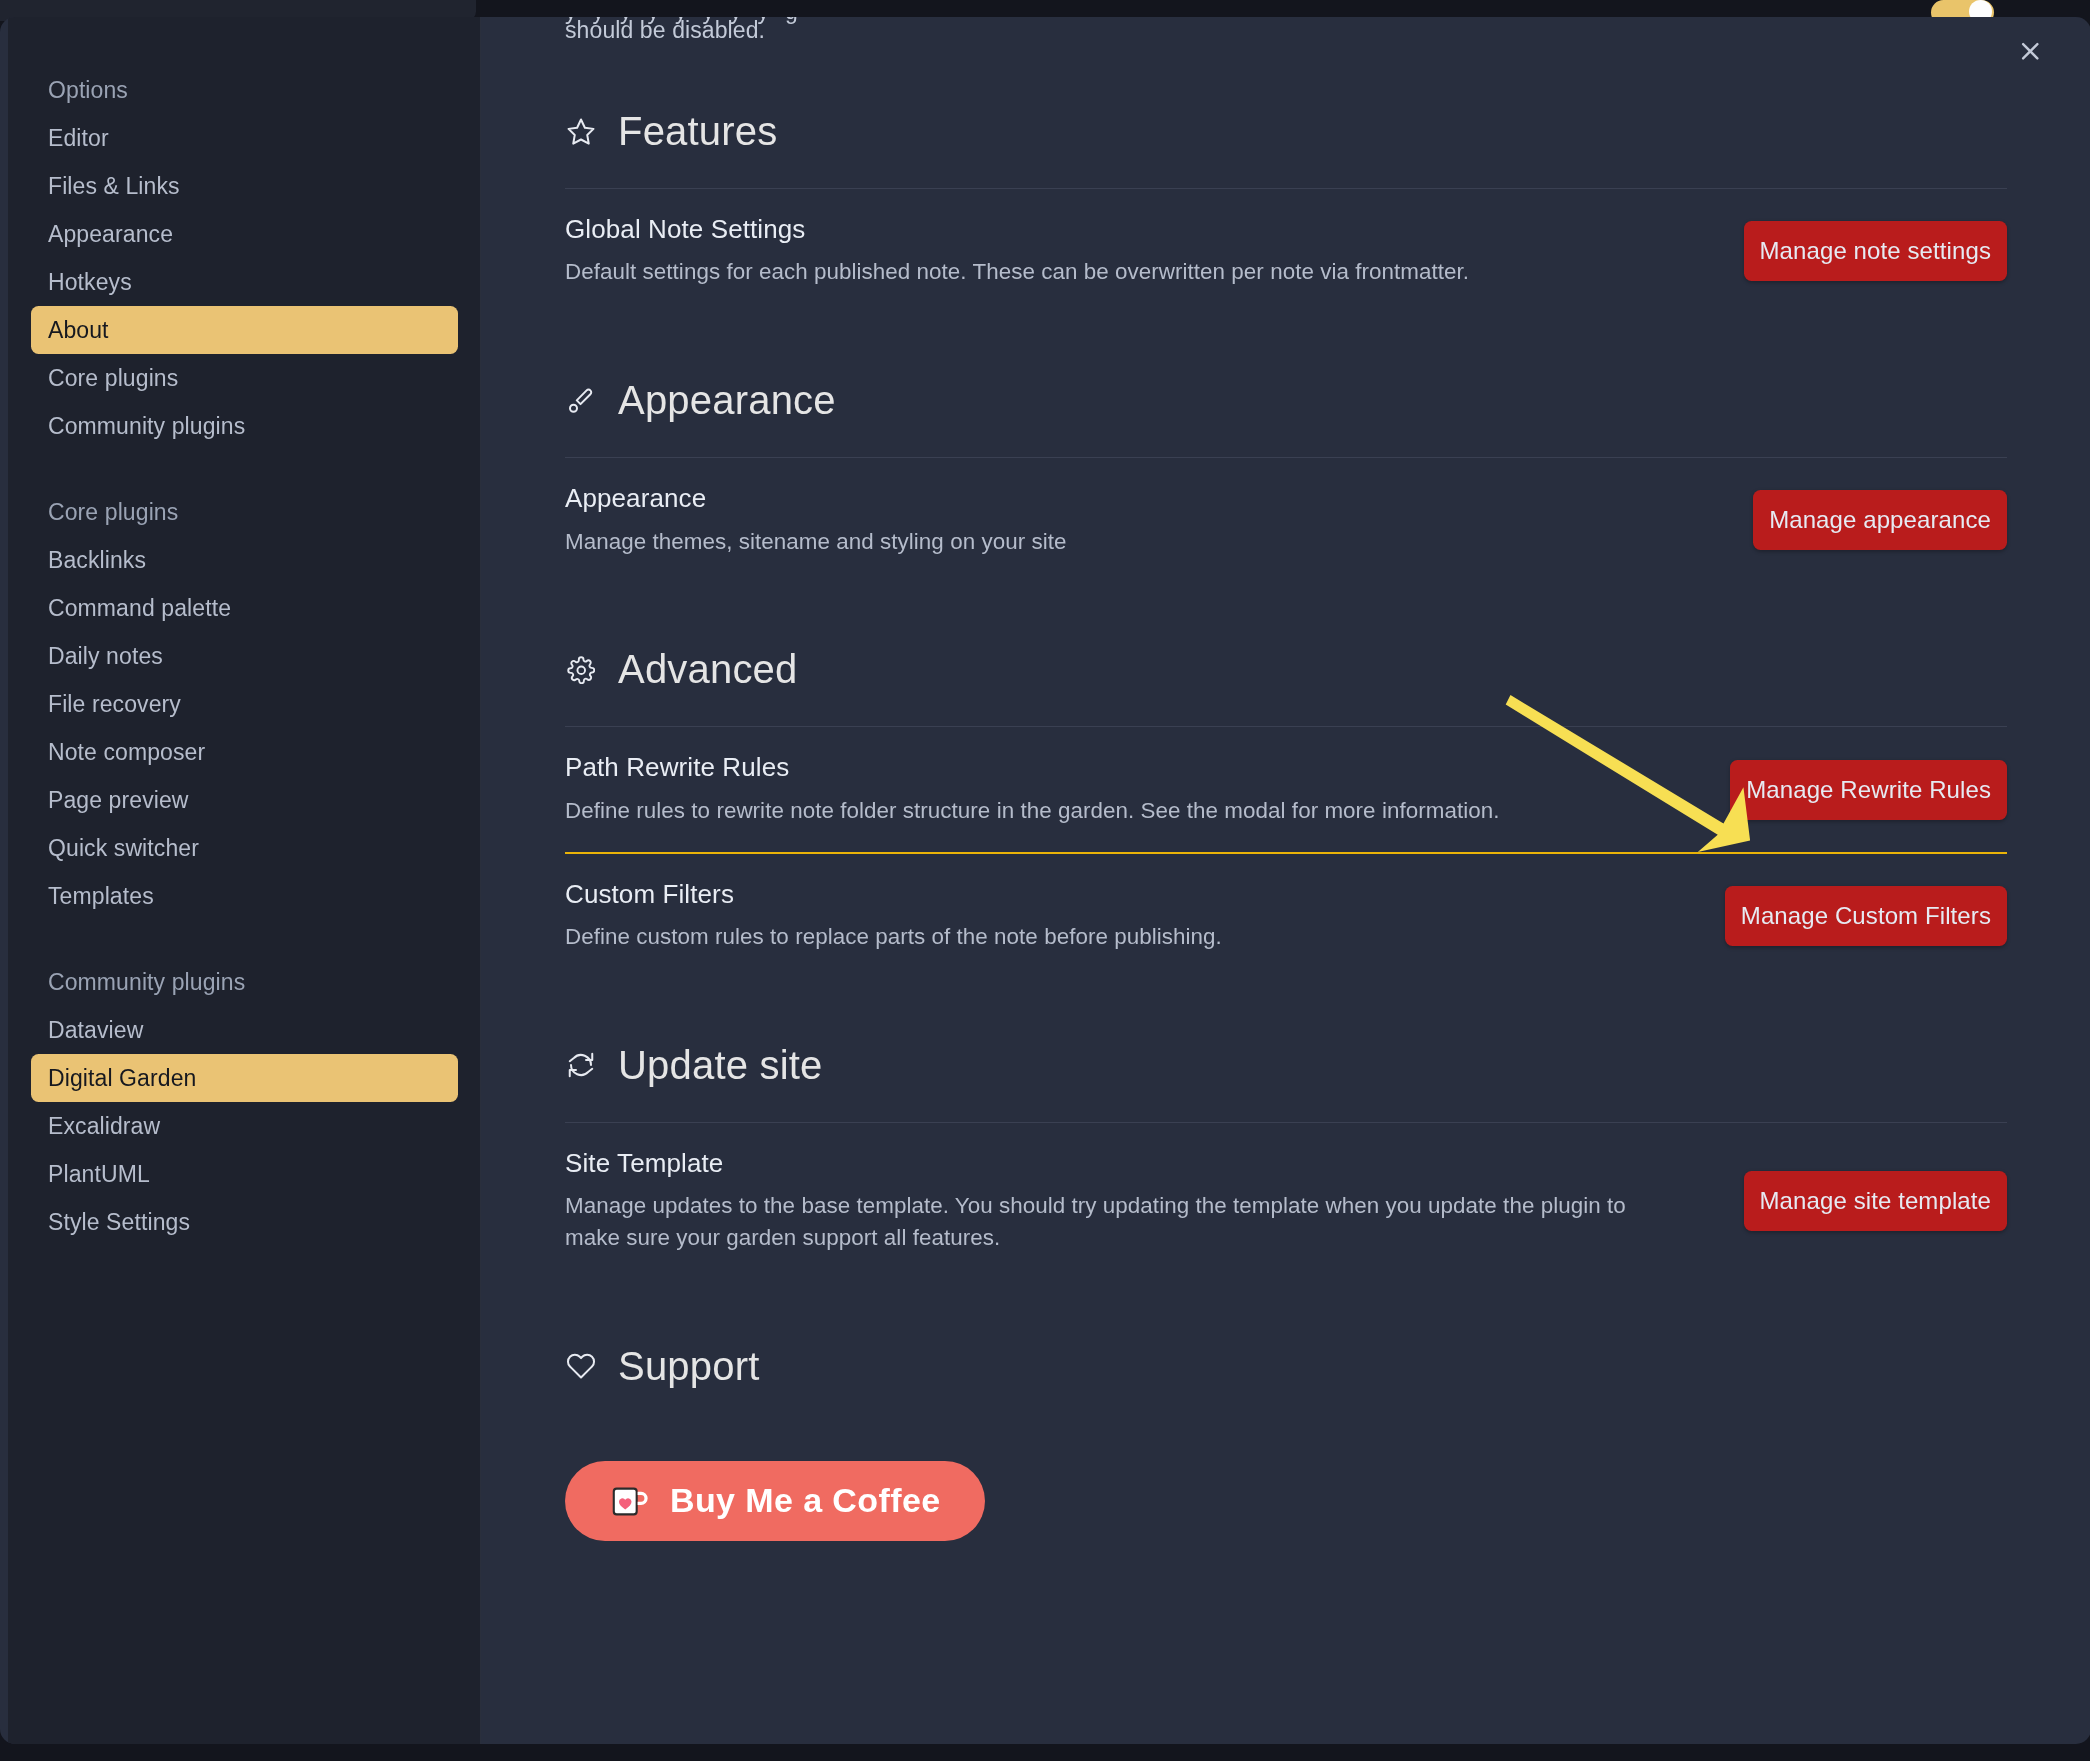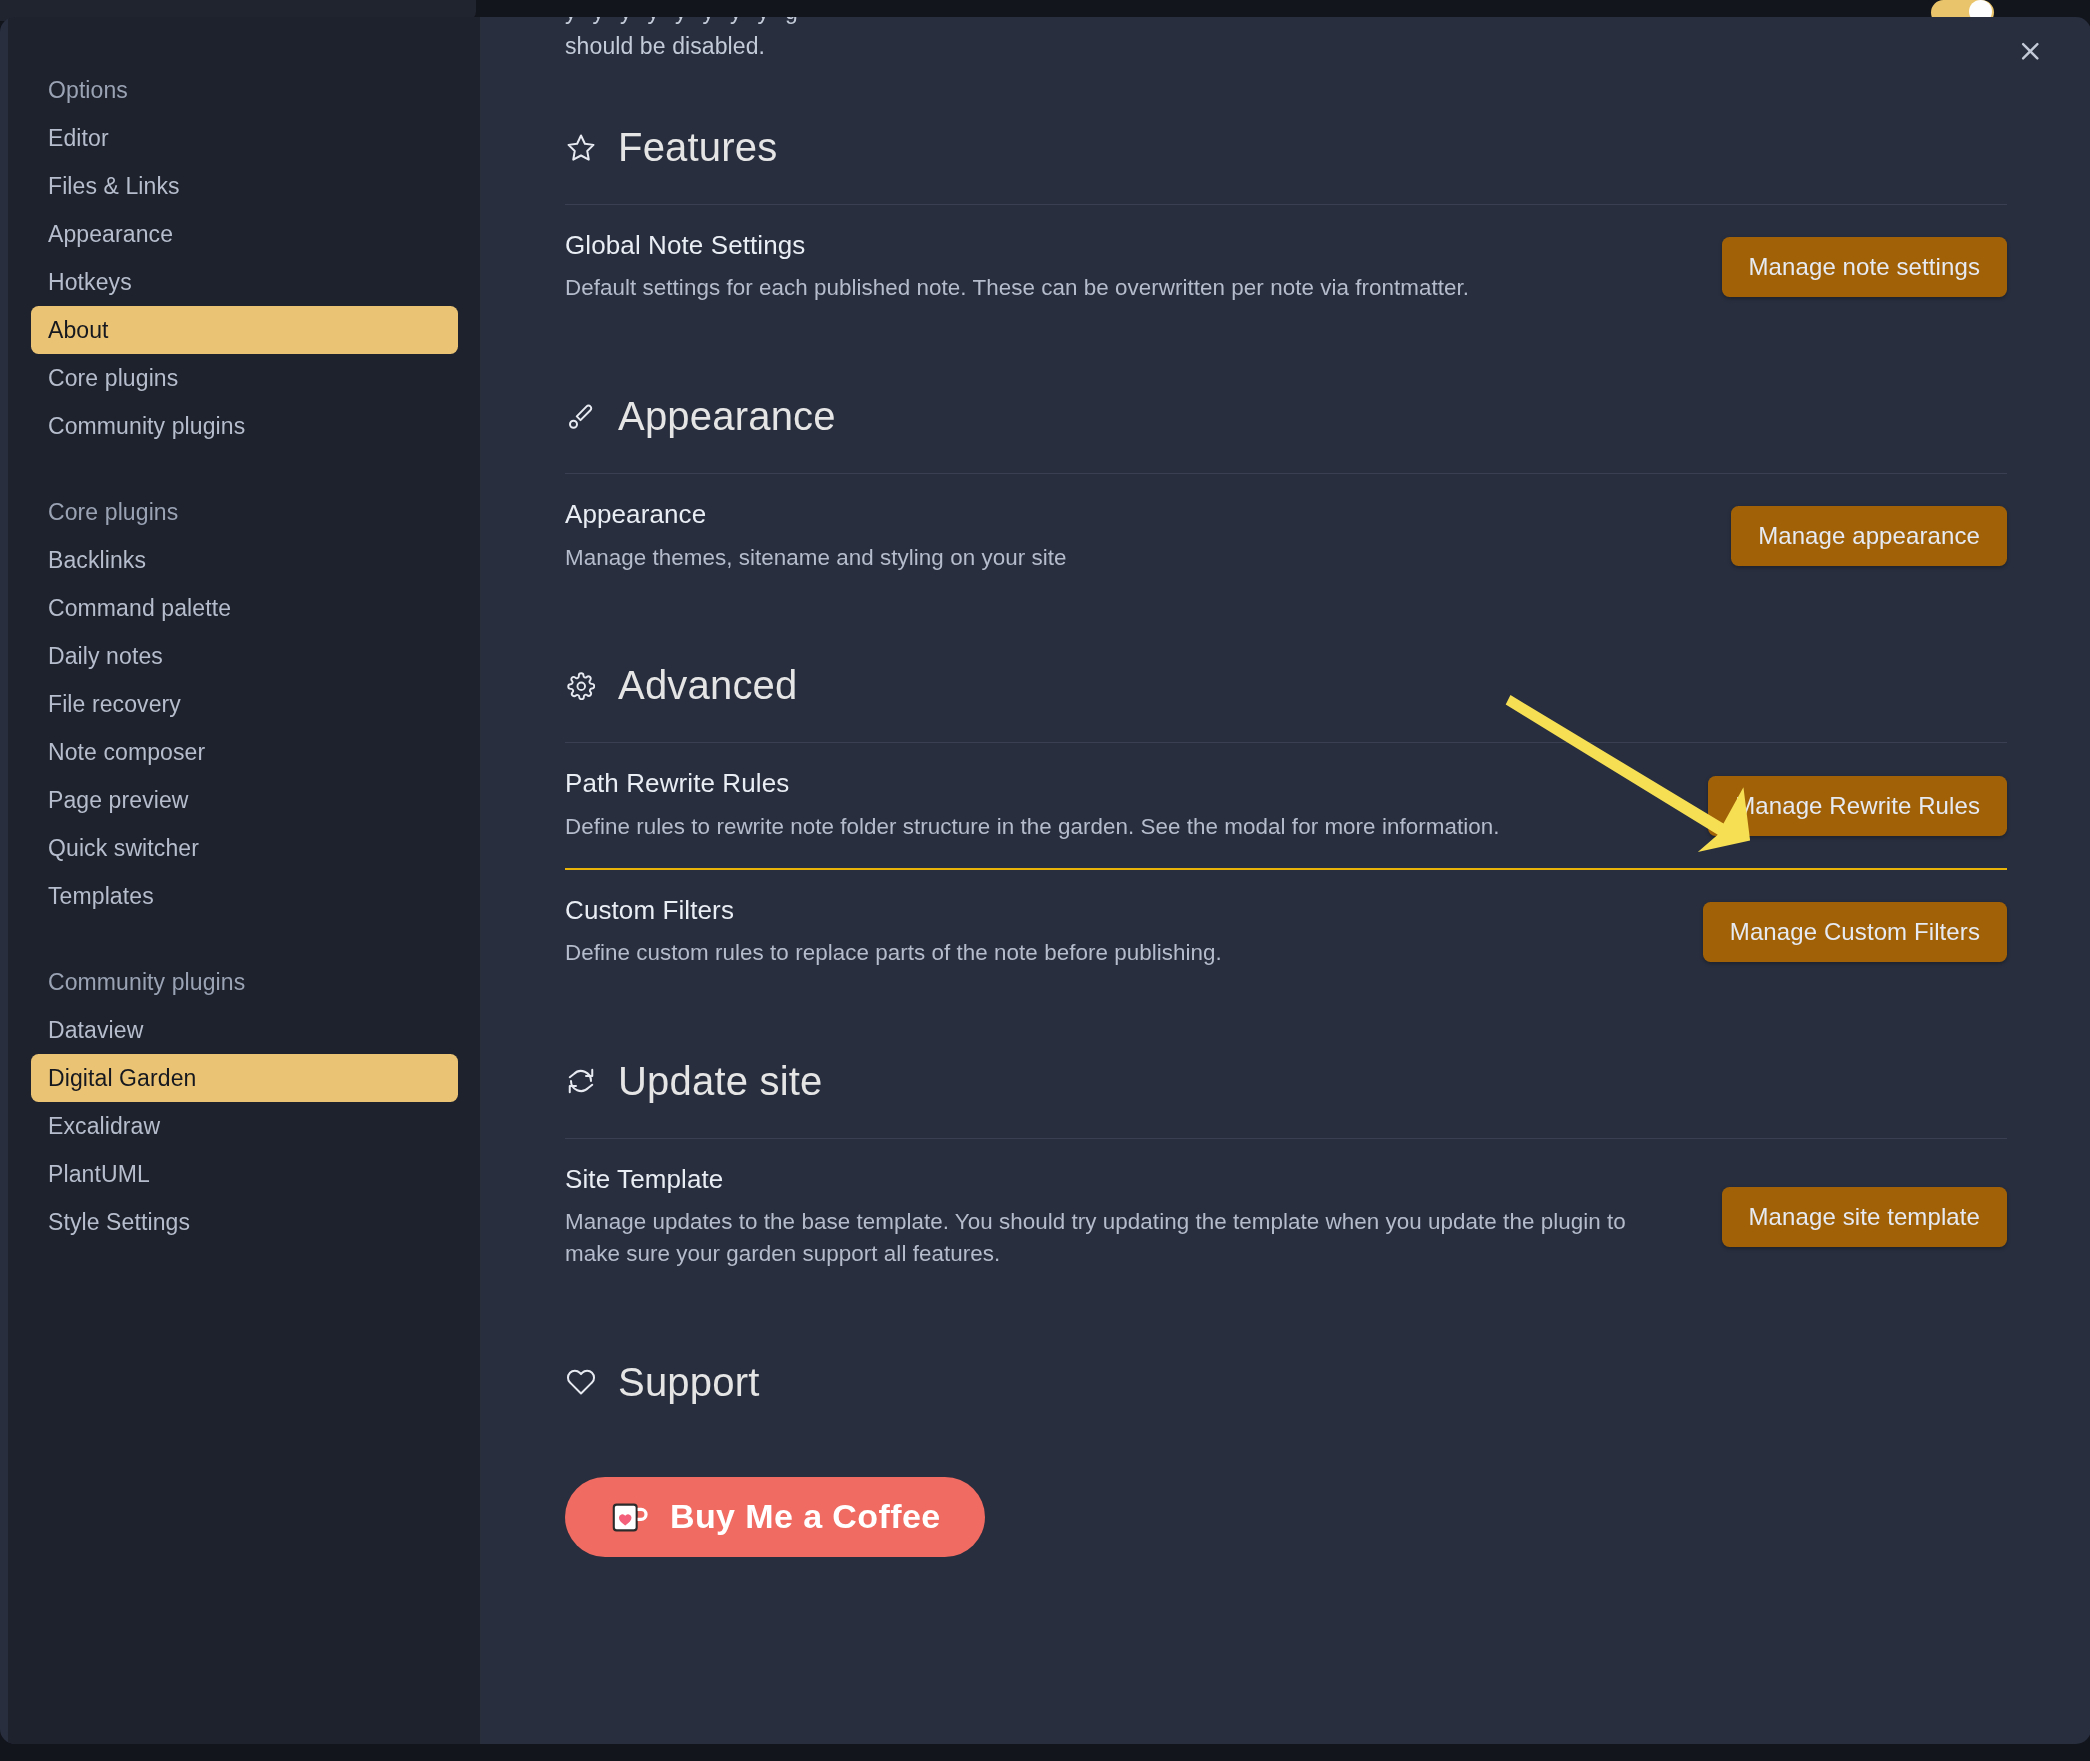--- a/index.html
+++ b/index.html
@@ -115,21 +115,21 @@
     right: 40px; top: 13.3px;
     width: 42px; height: 42px;
     display: flex; align-items: center; justify-content: center;
     cursor: pointer;
     color: #c4cad8;
   }
 
   .clipped-text {
     font-size: 23px;
     color: #c3cad8;
-    padding-top: 16px;
+    padding-top: 0;
     letter-spacing: 0.1px;
   }
   .clipped-descenders {
     position: absolute;
     left: 84px; top: 0;
     width: 1332px; height: 11.4px;
     overflow: hidden;
     color: #c3cad8;
     font-size: 23px;
   }
@@ -186,27 +186,27 @@
   .setting-desc {
     font-size: 22.4px;
     color: #b5bccb;
     line-height: 1.42;
     letter-spacing: 0.05px;
     max-width: 1122px;
   }
 
   .btn {
     flex: 0 0 auto;
-    background: #a16207;
+    background: #b91c1c;
     color: #e6eaf2;
     font-size: 24px;
     font-family: "Liberation Sans", sans-serif;
     border: none;
     border-radius: 7.6px;
-    padding: 16px 27px;
+    padding: 16px 16px;
     cursor: pointer;
     white-space: nowrap;
     box-shadow: 0 1.9px 3.8px rgba(0,0,0,0.25);
     letter-spacing: 0.1px;
     margin-left: 48px;
   }
 
   
   .coffee-wrap {
     display: flex;

